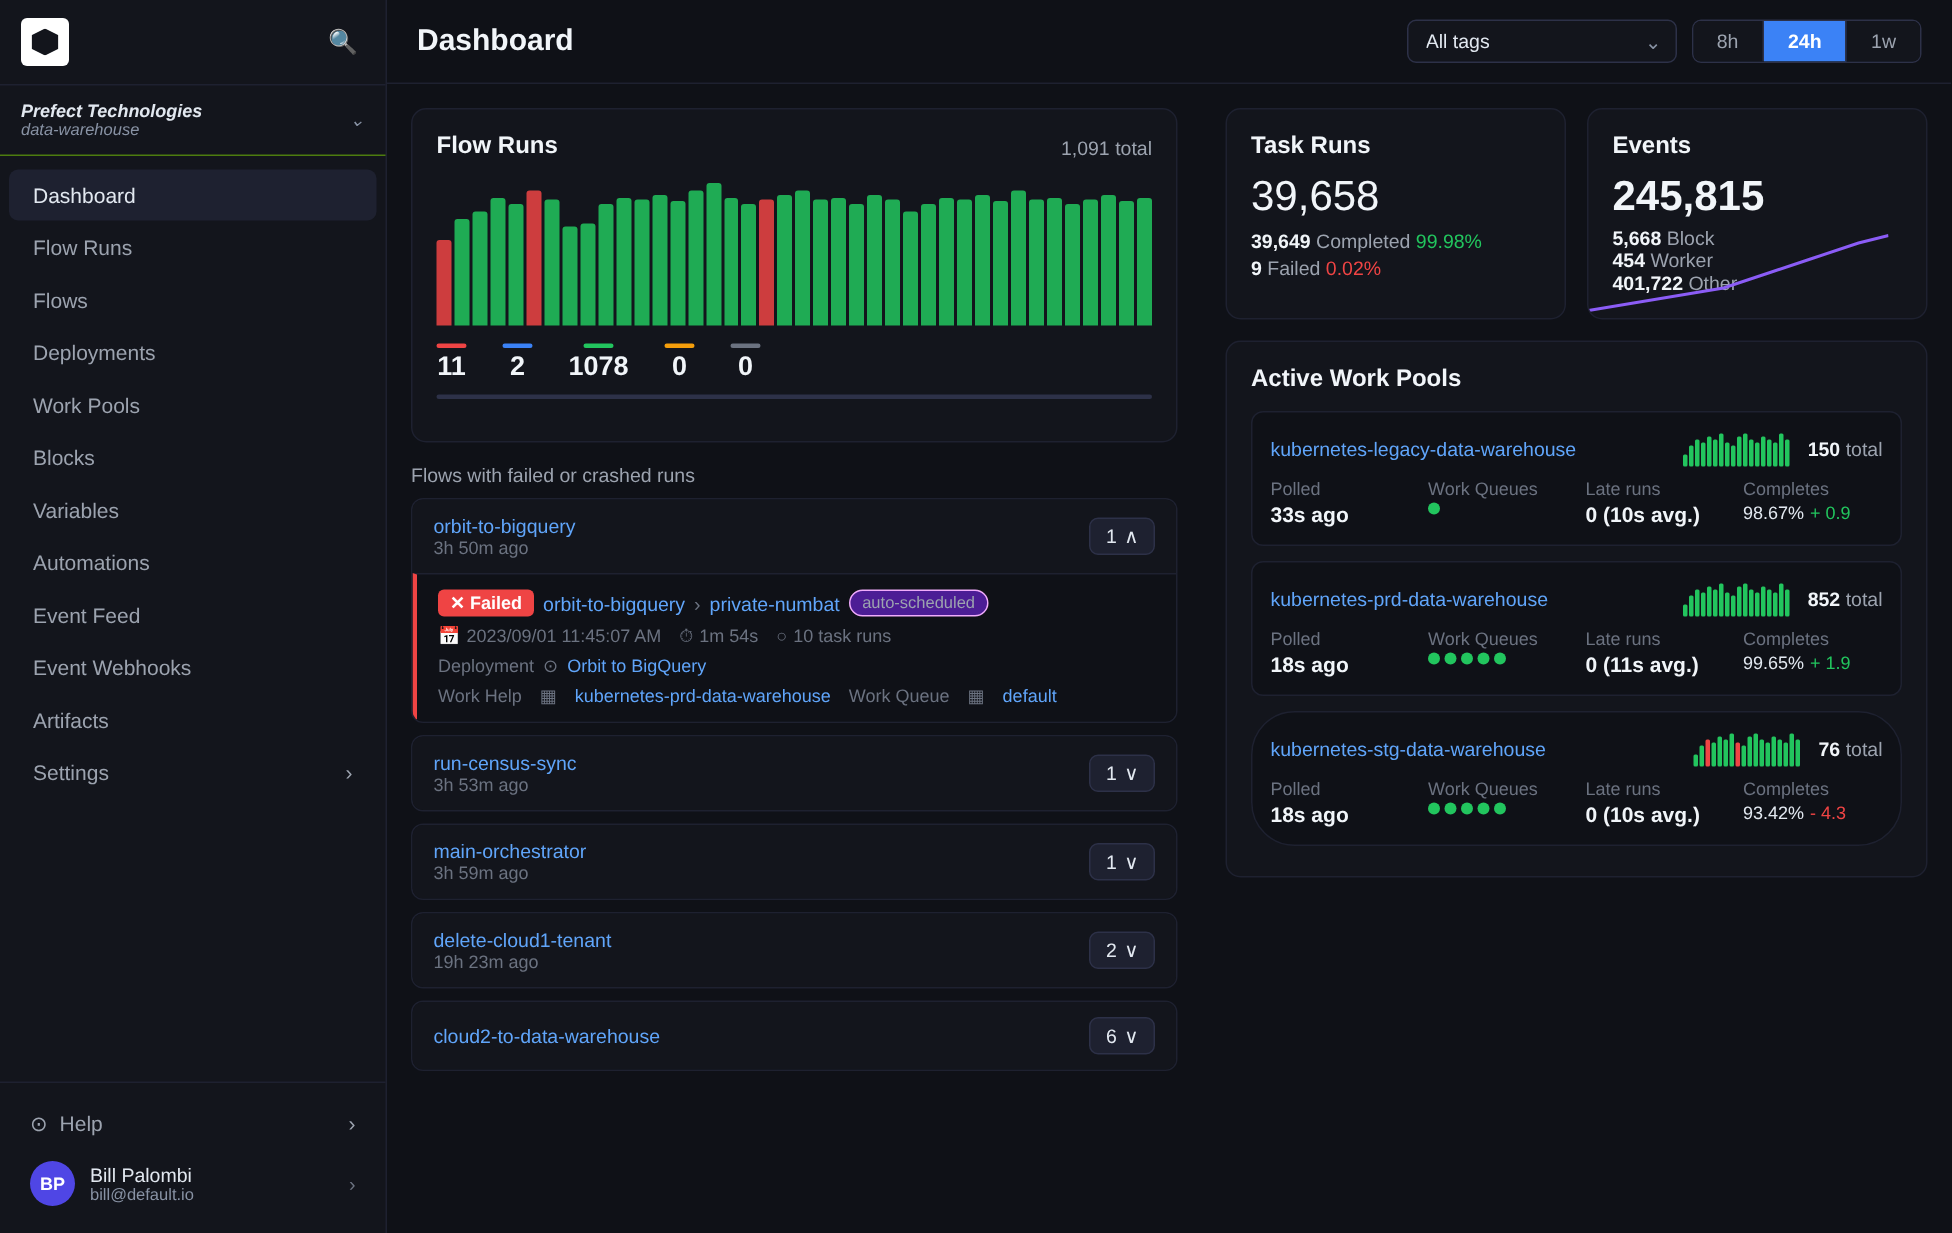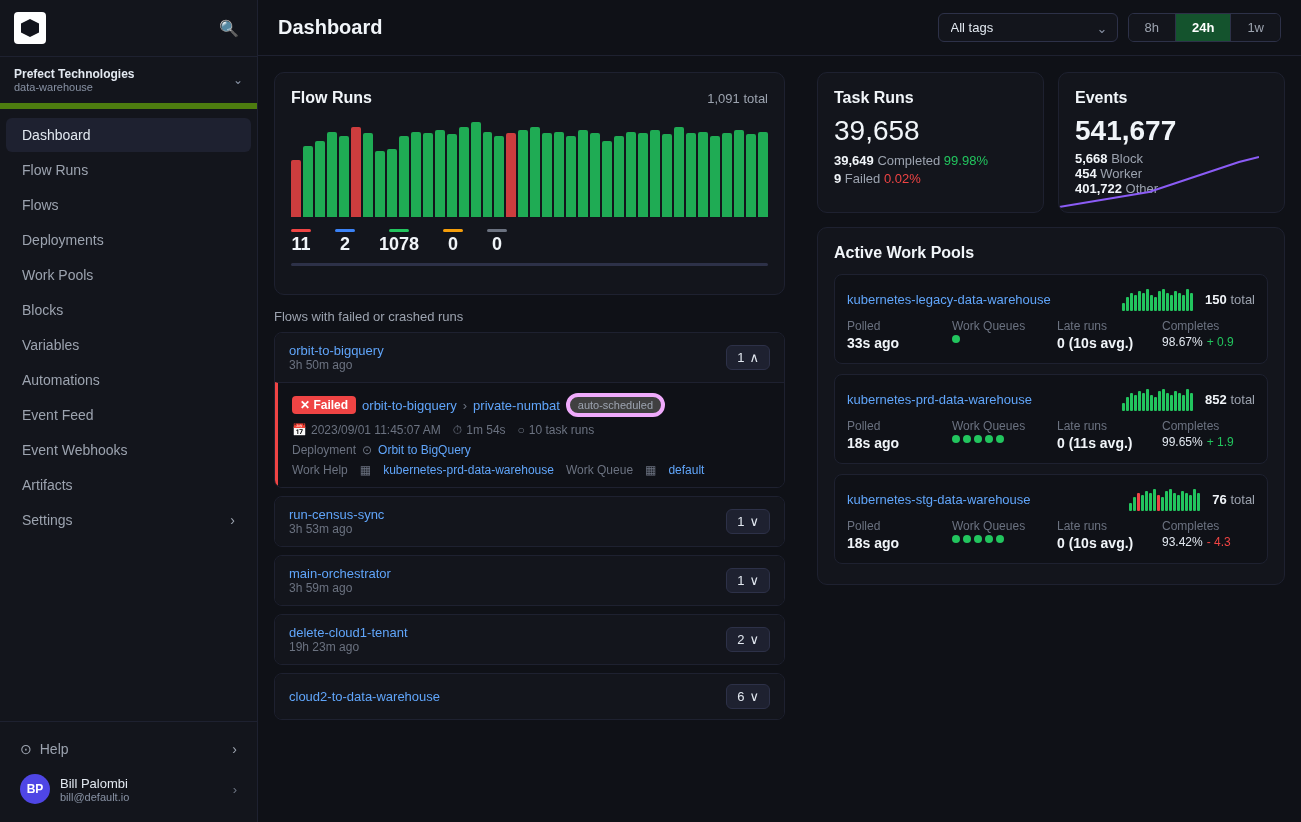--- a/index.html
+++ b/index.html
@@ -53,22 +53,23 @@
       color: #8892a4;
       cursor: pointer;
       font-size: 16px;
       padding: 4px;
     }
     .workspace-selector {
       display: flex;
       align-items: center;
       justify-content: space-between;
       padding: 10px 14px;
-      border-bottom: 6px solid #4d7c0f;
+      border-bottom: 1px solid #4d7c0f;
       cursor: pointer;
+      font-style: italic;
     }
     .workspace-name { font-size: 12px; font-weight: 600; color: #e2e8f0; }
     .workspace-sub { font-size: 11px; color: #8892a4; }
     .chevron-icon { color: #8892a4; font-size: 12px; }
     .nav-items { flex: 1; padding: 8px 0; overflow-y: auto; }
     .nav-item {
       display: flex;
       align-items: center;
       padding: 9px 16px;
       cursor: pointer;
@@ -170,21 +171,21 @@
     .time-btn {
       background: #13151c;
       border: none;
       color: #9ca3af;
       padding: 6px 16px;
       cursor: pointer;
       font-size: 13px;
       border-right: 1px solid #2d3148;
     }
     .time-btn:last-child { border-right: none; }
-    .time-btn.active { background: #14532d; color: #fff; font-weight: 600; }
+    .time-btn.active { background: #3b82f6; color: #fff; font-weight: 600; }
     
     .dashboard-content {
       display: flex;
       flex: 1;
       overflow: hidden;
     }
     .left-panel {
       flex: 1;
       overflow-y: auto;
       padding: 16px;
@@ -288,22 +289,22 @@
       display: flex;
       align-items: center;
       gap: 6px;
       margin-bottom: 6px;
       flex-wrap: wrap;
     }
     .flow-name-link { color: #60a5fa; font-size: 13px; font-weight: 500; }
     .arrow { color: #6b7280; }
     .run-link { color: #60a5fa; font-size: 13px; }
     .badge {
-      background: #404040;
-      border: 4px solid #f0abfc;
+      background: #4c1d95;
+      border: 1px solid #f0abfc;
       border-radius: 12px;
       padding: 2px 8px;
       font-size: 11px;
       color: #9ca3af;
     }
     .failed-badge {
       background: #ef4444;
       color: #fff;
       border-radius: 4px;
       padding: 2px 8px;
@@ -383,21 +384,21 @@
       border-radius: 10px;
       padding: 16px;
     }
     .work-pool-item {
       background: #0f1117;
       border: 1px solid #1e2130;
       border-radius: 8px;
       padding: 12px;
       margin-bottom: 10px;
     }
-    .work-pool-item:last-child { margin-bottom: 4px; }
+    .work-pool-item:last-child { margin-bottom: 4px; border-radius: 29px; }
     .work-pool-header {
       display: flex;
       align-items: center;
       justify-content: space-between;
       margin-bottom: 8px;
     }
     .work-pool-name { color: #60a5fa; font-size: 13px; font-weight: 500; }
     .work-pool-bars {
       display: flex;
       align-items: flex-end;
@@ -694,21 +695,21 @@
           <div class="task-stat-row">
             <span class="task-completed">39,649</span> Completed <span class="task-pct-green">99.98%</span>
           </div>
           <div class="task-stat-row">
             <span class="task-completed">9</span> Failed <span class="task-pct-red">0.02%</span>
           </div>
         </div>
 
         <div class="events-card">
           <div class="card-title" style="margin-bottom:8px;">Events</div>
-          <div class="events-main">541,677</div>
+          <div class="events-main">245,815</div>
           <div class="events-rows">
             <span class="events-val">5,668</span> Block
           </div>
           <div class="events-rows">
             <span class="events-val">454</span> Worker
           </div>
           <div class="events-rows">
             <span class="events-val">401,722</span> Other
           </div>
 

